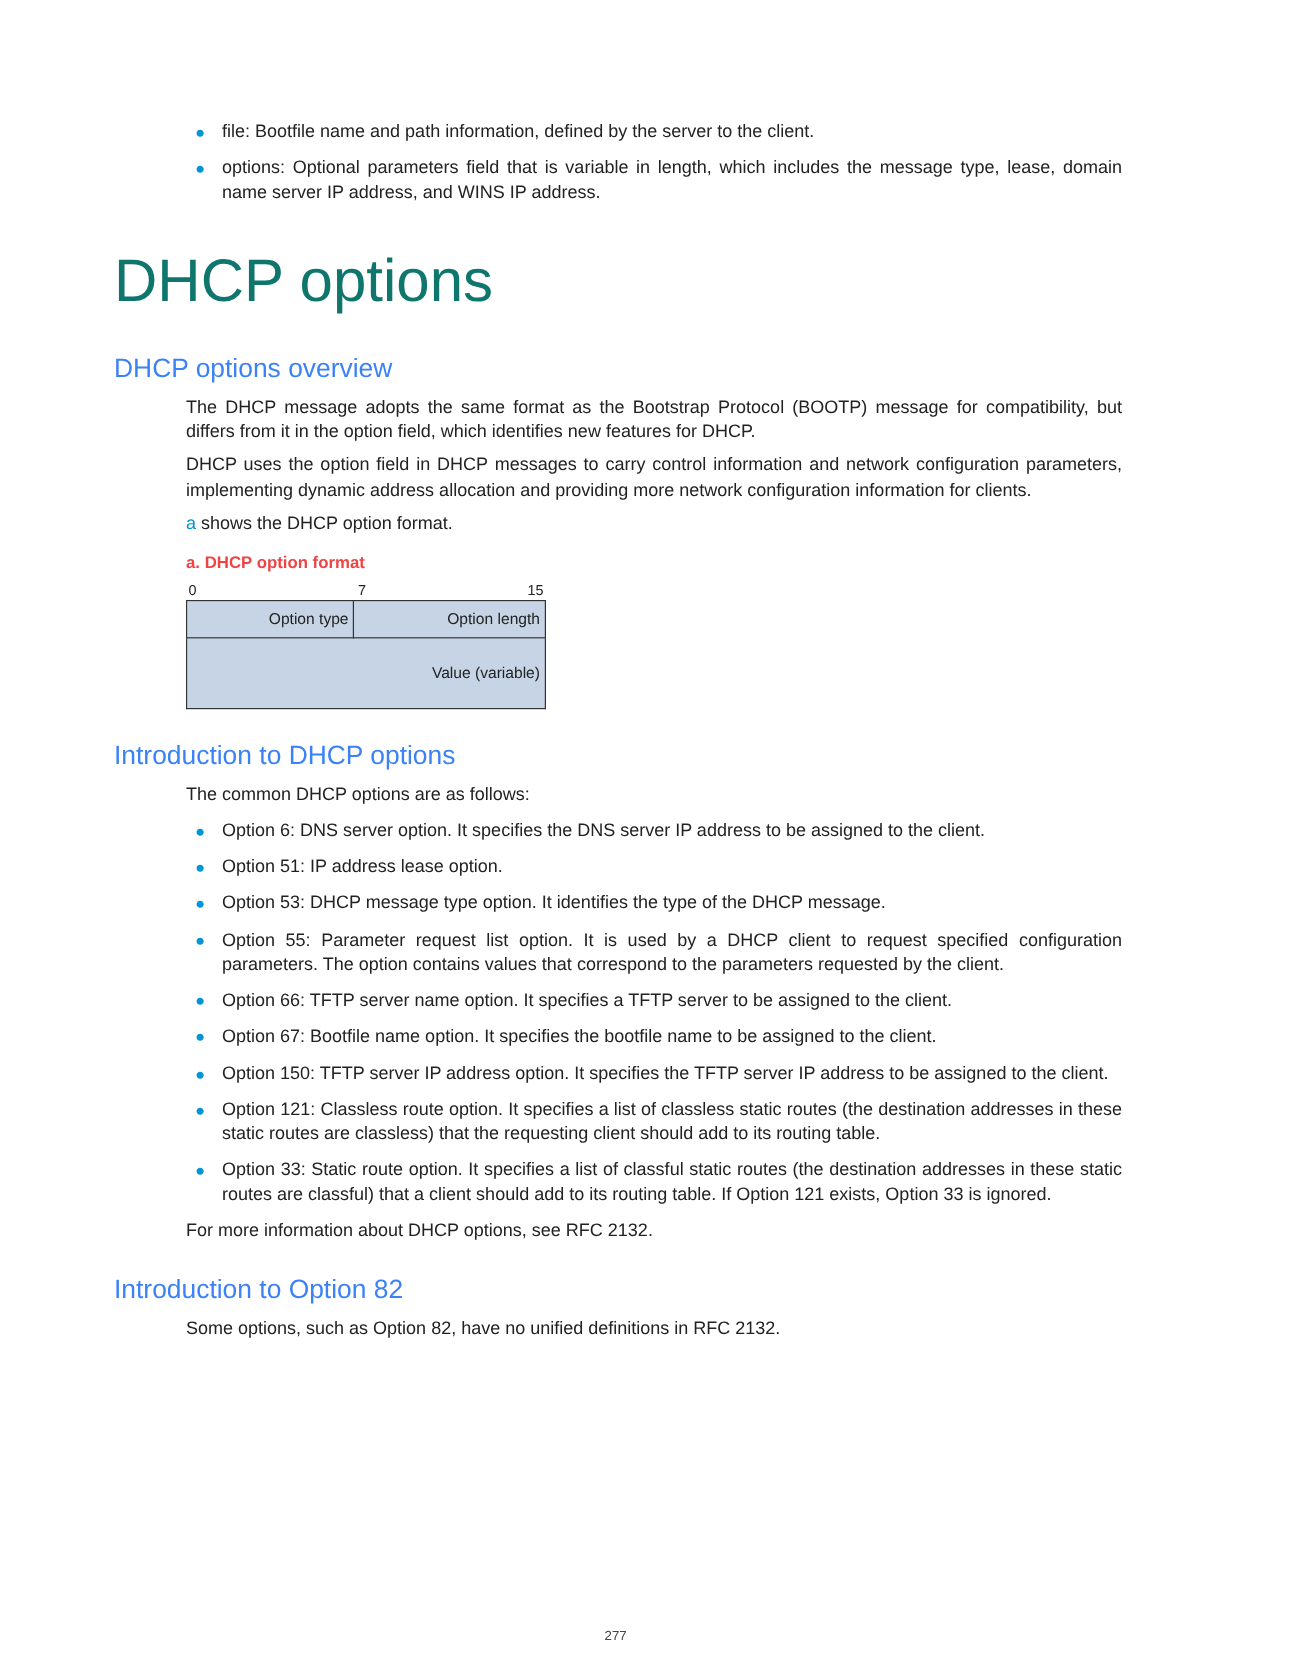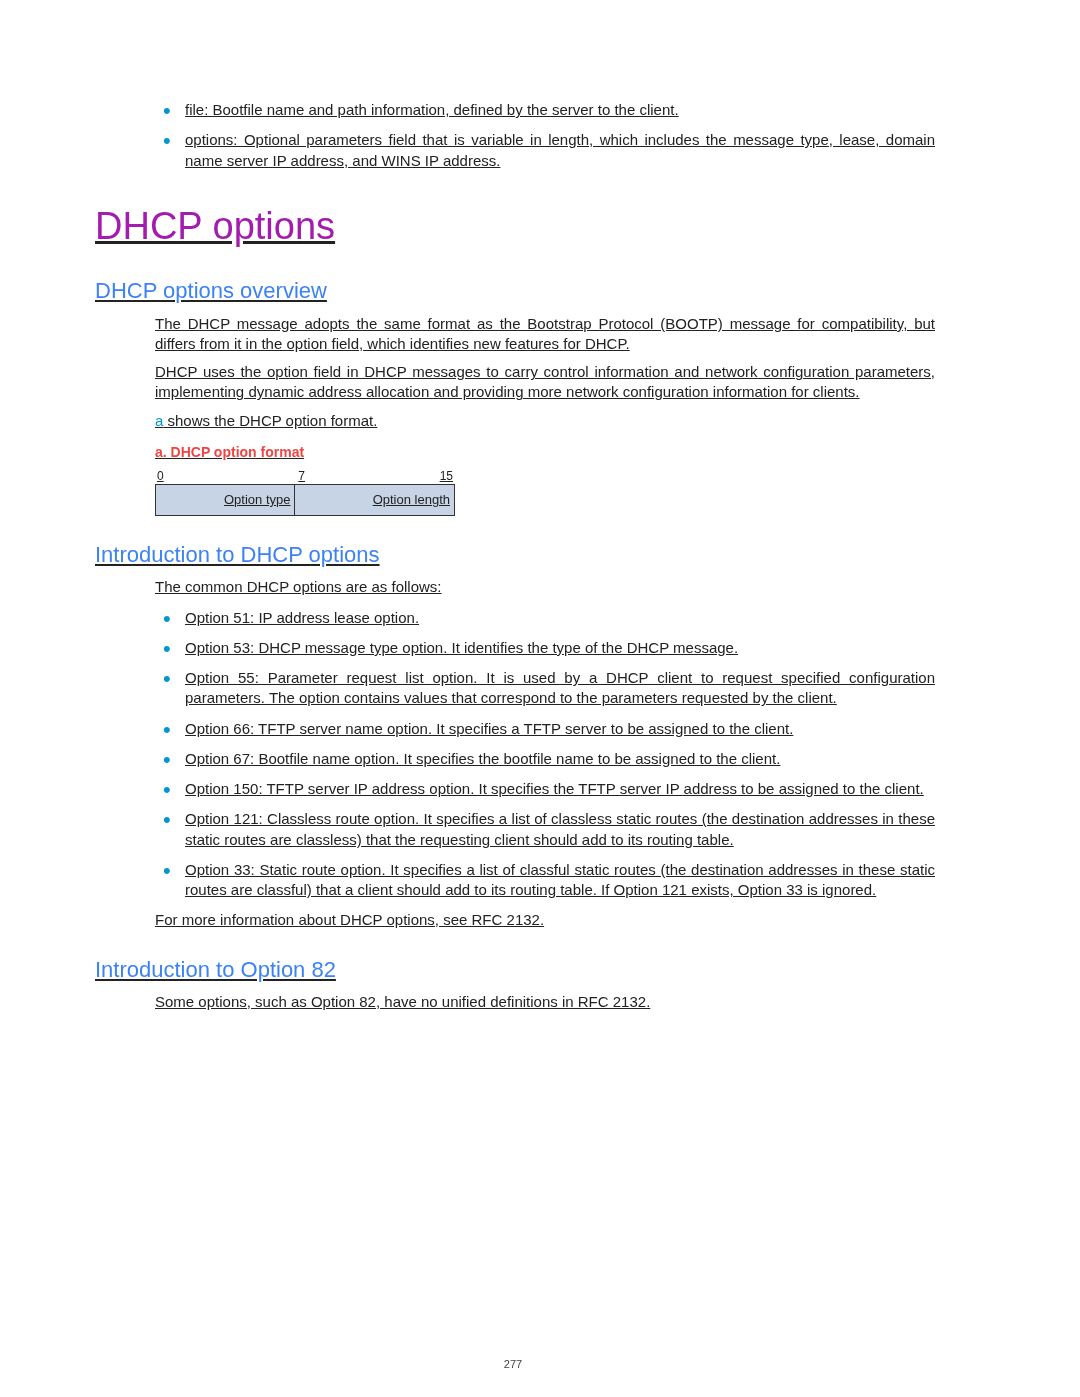--- a/index.html
+++ b/index.html
@@ -10,26 +10,25 @@
     color: #222;
     font-size: 15px;
     line-height: 1.35;
   }
   .page {
     width: 1026px;
     min-height: 1397px;
     box-sizing: border-box;
     padding: 90px 91px 40px 95px;
     position: relative;
-    text-decoration: underline;
   }
   h1.big {
-    color: #a21caf;
+    color: #0f766e;
     font-weight: 400;
-    font-size: 38px;
+    font-size: 50px;
     margin: 30px 0 10px 0;
   }
   h2.sub {
     color: #3b82f6;
     font-weight: 400;
     font-size: 22px;
     margin: 24px 0 6px 0;
   }
   .indent {
     margin-left: 60px;
@@ -132,28 +131,32 @@
       <span>0</span>
       <span>7</span>
       <span>15</span>
     </div>
     <table class="diagram-table">
       <tbody>
           <tr>
         <td>Option type</td>
         <td>Option length</td>
       </tr>
+      <tr>
+        <td colspan="2" class="wide">Value (variable)</td>
+      </tr>
     </tbody>
       </table>
   </div>
 
   <h2 class="sub">Introduction to DHCP options</h2>
   <div class="indent">
     <p>The common DHCP options are as follows:</p>
     <ul class="bullets">
+      <li>Option 6: DNS server option. It specifies the DNS server IP address to be assigned to the client.</li>
       <li>Option 51: IP address lease option.</li>
       <li>Option 53: DHCP message type option. It identifies the type of the DHCP message.</li>
       <li>Option 55: Parameter request list option. It is used by a DHCP client to request specified configuration parameters. The option contains values that correspond to the parameters requested by the client.</li>
       <li>Option 66: TFTP server name option. It specifies a TFTP server to be assigned to the client.</li>
       <li>Option 67: Bootfile name option. It specifies the bootfile name to be assigned to the client.</li>
       <li>Option 150: TFTP server IP address option. It specifies the TFTP server IP address to be assigned to the client.</li>
       <li>Option 121: Classless route option. It specifies a list of classless static routes (the destination addresses in these static routes are classless) that the requesting client should add to its routing table.</li>
       <li>Option 33: Static route option. It specifies a list of classful static routes (the destination addresses in these static routes are classful) that a client should add to its routing table. If Option 121 exists, Option 33 is ignored.</li>
     </ul>
     <p>For more information about DHCP options, see RFC 2132.</p>

